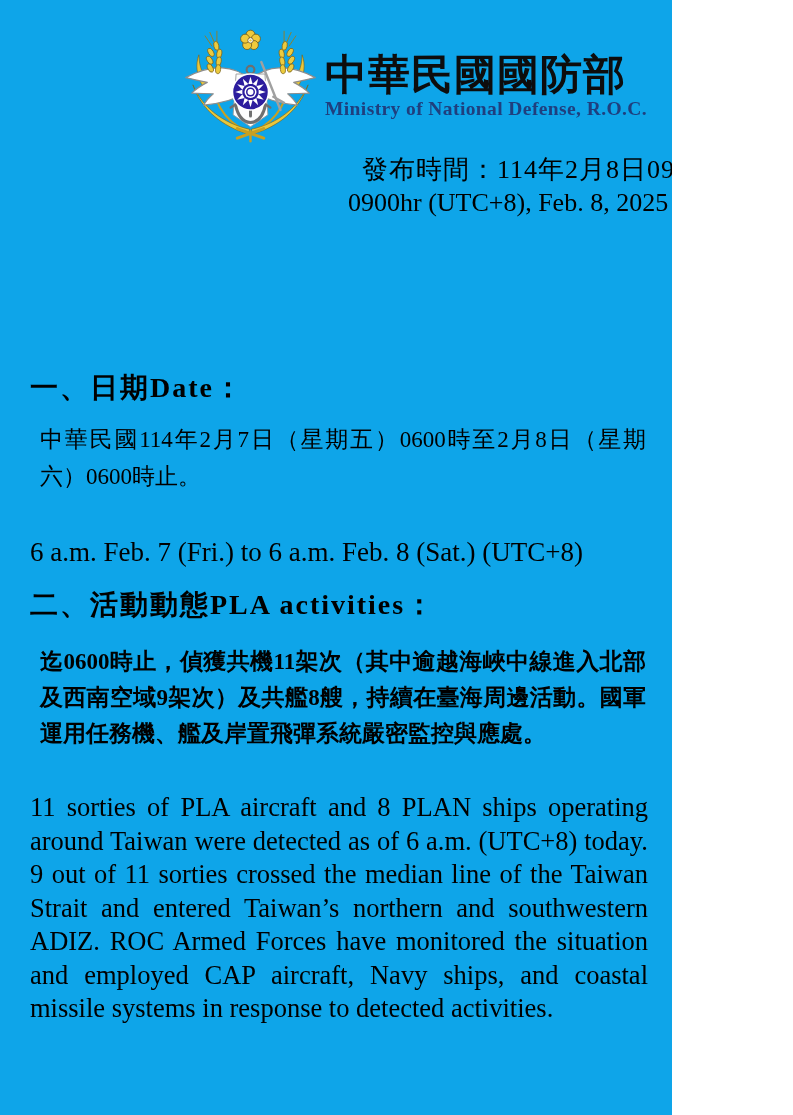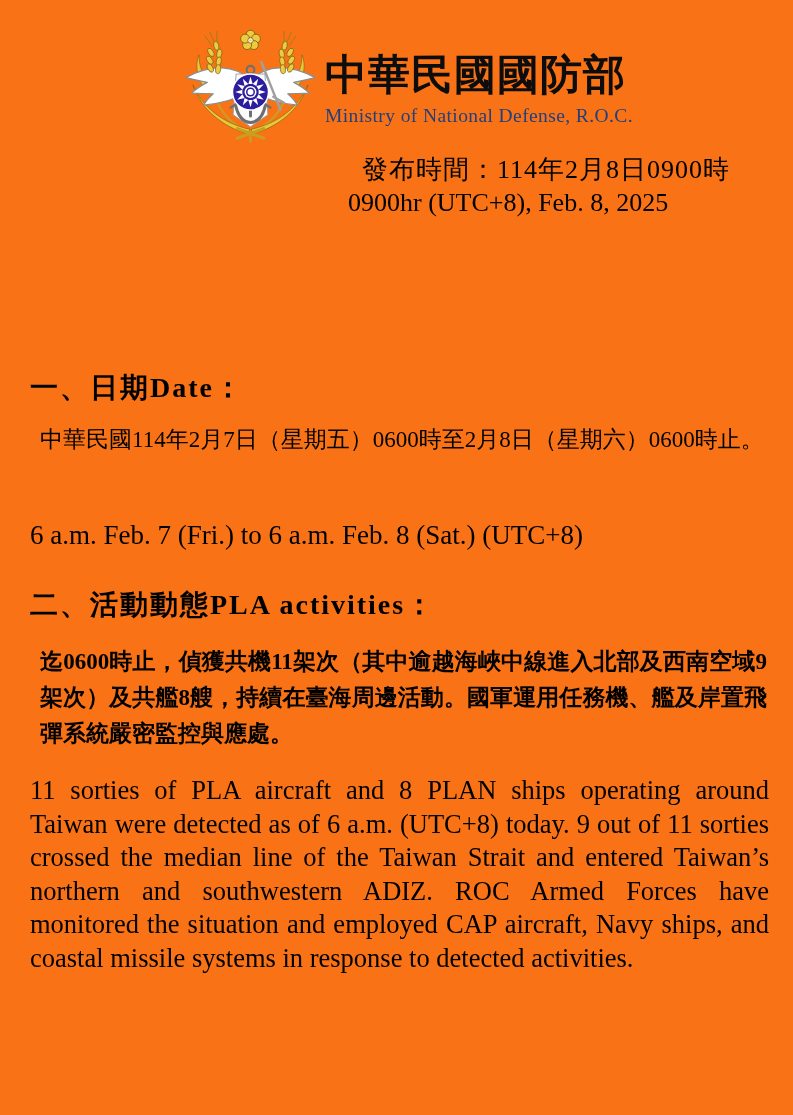--- a/index.html
+++ b/index.html
@@ -1,21 +1,21 @@
 <!DOCTYPE html>
 <html><head>
 <meta charset="utf-8">
 <style>
   * { margin: 0; padding: 0; box-sizing: border-box; }
   html, body { background: #ffffff; }
   .page {
     position: relative;
-    width: 793px;
+    width: 672px;
     height: 1115px;
-    background: #f97316;
+    background: #0ea5e9;
     overflow: hidden;
     font-family: "Liberation Serif", "DejaVu Serif", serif;
     color: #000000;
   }
   
   .emblem {
     position: absolute;
     left: 178px;
     top: 26px;
     width: 145px;
@@ -28,24 +28,23 @@
     white-space: nowrap;
   }
   .org-zh {
     font-size: 42px;
     line-height: 46px;
     letter-spacing: 1px;
     font-weight: 600;
     color: #0d0d0d;
   }
   .org-en {
-    margin-top: 7px;
     font-size: 19.5px;
     line-height: 22px;
-    font-weight: normal;
+    font-weight: bold;
     letter-spacing: 0.4px;
     color: #1f3f7e;
   }
   
   .release {
     position: absolute;
     left: 348px;
     top: 153px;
     font-size: 26px;
     line-height: 33px;
@@ -82,20 +81,21 @@
     right: 26px;
     font-size: 23px;
     text-align: justify;
   }
   .p1zh { top: 421px; line-height: 37px; }
   .p2zh { top: 644px; line-height: 36px; font-weight: bold; }
   .body-en {
     position: absolute;
     left: 30px;
     text-align: justify;
+    margin-top: 17px;
   }
   .p1en { top: 519px; font-size: 27px; line-height: 32px; white-space: nowrap; }
   .p2en { top: 774px; right: 24px; font-size: 26.5px; line-height: 33.5px; }
 </style>
 </head>
 <body>
 
 <div class="page">
 
   <svg class="emblem" viewBox="0 0 240 205" aria-hidden="true">

